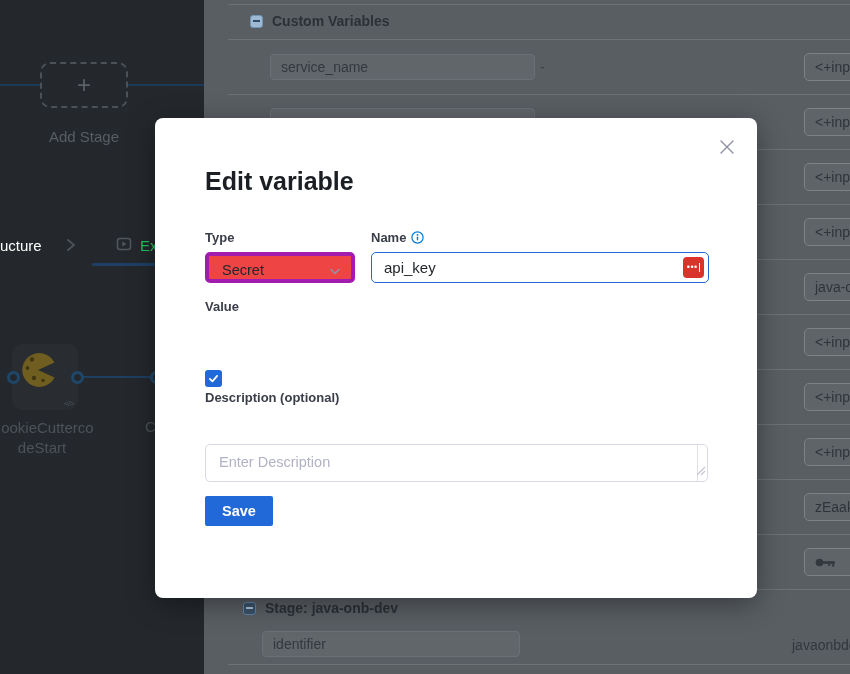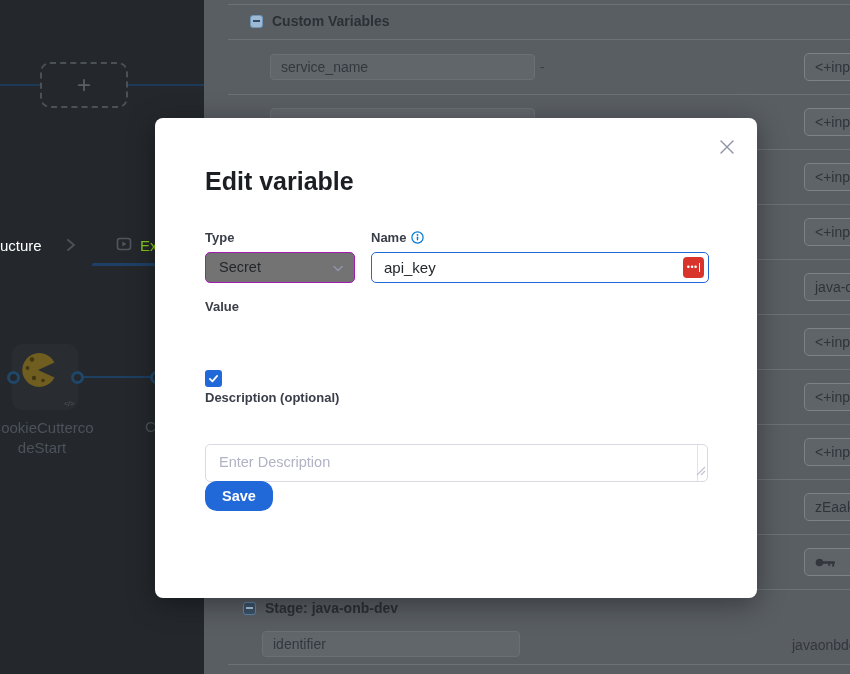--- a/index.html
+++ b/index.html
@@ -12,21 +12,21 @@
   .canvas{position:absolute;left:0;top:0;width:204px;height:674px;background:#24282c;z-index:1;}
   .stage-hline{position:absolute;left:0;top:84px;width:204px;height:2px;background:#1c3a57;}
   .add-stage-btn{position:absolute;left:40px;top:62px;width:88px;height:46px;
     background:#24282c;border:2px dashed #4a5157;border-radius:10px;
     color:#5a6067;font-size:24px;font-weight:300;line-height:42px;text-align:center;cursor:pointer;padding:0;}
   .add-stage-label{position:absolute;left:0;top:128px;width:168px;text-align:center;
     color:#575d64;font-size:15px;}
   .toolbar-crumb{position:absolute;left:0;top:237px;color:#ffffff;font-size:15px;}
   .toolbar-chevron{position:absolute;left:66px;top:238px;}
   .exec-tab{position:absolute;left:116px;top:236px;display:flex;align-items:center;gap:8px;
-    color:#84cc16;font-size:15px;cursor:pointer;}
+    color:#22c55e;font-size:15px;cursor:pointer;}
   .tab-underline{position:absolute;left:92px;top:263px;width:66px;height:3px;background:#1e4066;border-radius:2px;}
 
   .node-conn{position:absolute;left:13px;top:376px;width:145px;height:2px;background:#1d3f61;}
   .node-card{position:absolute;left:12px;top:344px;width:66px;height:66px;background:#292d32;border-radius:10px;}
   .cookie{position:absolute;left:9px;top:8px;}
   .code-badge{position:absolute;right:4px;bottom:2px;color:#4e545b;font-size:8px;letter-spacing:-.5px;}
   .port{position:absolute;width:7px;height:7px;border:3px solid #1f4769;border-radius:50%;background:#24282c;}
   .node1-label{position:absolute;left:-14px;top:418px;width:112px;text-align:center;
     color:#4c525a;font-size:15px;line-height:20px;}
   .node2-label{position:absolute;left:145px;top:418px;color:#4c525a;font-size:15px;}
@@ -50,21 +50,21 @@
   .plain-val{position:absolute;color:#33373d;font-size:14px;white-space:nowrap;}
 
   
   .modal{position:absolute;left:155px;top:118px;width:602px;height:480px;background:#fff;
     border-radius:8px;box-shadow:0 6px 28px rgba(0,0,0,.38);z-index:30;}
   .modal-close{position:absolute;right:22px;top:21px;width:16px;height:16px;cursor:pointer;color:#8e90a6;}
   .modal-title{position:absolute;left:50px;top:49px;margin:0;font-size:25px;font-weight:700;color:#1b1e22;}
   .fld-label{position:absolute;font-size:13px;font-weight:700;color:#3a3e49;}
   .info-ico{display:inline-block;vertical-align:-2px;margin-left:5px;}
   .select{position:absolute;left:50px;top:134px;width:150px;height:31px;box-sizing:border-box;
-    border:1px solid #a21caf;border-radius:5px;background:#737373;cursor:pointer;
+    border:4px solid #a21caf;border-radius:5px;background:#ef4444;cursor:pointer;
     font-size:14.5px;color:#22272b;line-height:29px;padding:0 13px;}
   .select svg{position:absolute;right:11px;top:12px;}
   .name-wrap{position:absolute;left:216px;top:134px;width:338px;height:31px;}
   .name-input{width:100%;height:100%;box-sizing:border-box;border:1.6px solid #2168d8;border-radius:5px;
     font-family:inherit;font-size:15px;color:#22272b;padding:0 34px 0 12px;outline:none;}
   .multi-btn{position:absolute;right:5px;top:5px;width:21px;height:21px;border-radius:4px;background:#d9342b;
     cursor:pointer;display:flex;align-items:center;justify-content:center;}
   .multi-btn .dots{color:#fff;font-size:9px;letter-spacing:.5px;line-height:1;margin-right:1px;}
   .multi-btn .caret{display:block;width:1.5px;height:9px;background:#fff;}
   .value-field{position:absolute;left:50px;top:203px;width:504px;height:30px;box-sizing:border-box;
@@ -75,33 +75,34 @@
     justify-content:center;color:#0278d5;cursor:pointer;}
   .chk{position:absolute;left:50px;top:252px;width:17px;height:17px;border-radius:3px;background:#2168d8;
     display:flex;align-items:center;justify-content:center;cursor:pointer;}
   .chk-label{position:absolute;left:74px;top:253px;font-size:14.5px;font-weight:600;color:#22272b;}
   .desc-wrap{position:absolute;left:50px;top:306px;width:503px;height:38px;margin-top:20px;}
   .desc-area{width:100%;height:100%;box-sizing:border-box;border:1px solid #d9dae5;border-radius:5px;
     font-family:inherit;font-size:14.5px;color:#22272b;padding:9px 24px 6px 13px;resize:none;outline:none;}
   .desc-area::placeholder{color:#b1b2c4;}
   .desc-scroll{position:absolute;right:10px;top:1px;bottom:1px;width:1px;background:#e0e1ea;}
   .desc-resize{position:absolute;right:2px;bottom:2px;}
-  .btn{position:absolute;top:363px;height:30px;border:none;border-radius:12px;cursor:pointer;
+  .btn{position:absolute;top:378px;height:30px;border:none;border-radius:2px;cursor:pointer;
     font-family:inherit;font-size:14.5px;font-weight:700;padding:0 17px;}
   .btn-save{left:50px;background:#2168d8;color:#fff;}
   .btn-cancel{left:144px;background:#eff0f6;color:#5d5f6c;}
 </style>
 </head>
 <body>
 
 <div id="screen">
 
   <div class="canvas">
     <div class="stage-hline"></div>
     <button class="add-stage-btn">+</button>
+    <div class="add-stage-label">Add Stage</div>
 
     <span class="toolbar-crumb">ucture</span>
     <span class="toolbar-chevron">
       <svg width="10" height="14" viewBox="0 0 10 14">
           <polyline points="2,2 8,7 2,12" fill="none" stroke="#4b5158" stroke-width="2" stroke-linecap="round" stroke-linejoin="round"></polyline>
         </svg>
     </span>
     <div class="exec-tab">
       <span>
         <svg width="16" height="16" viewBox="0 0 16 16">

